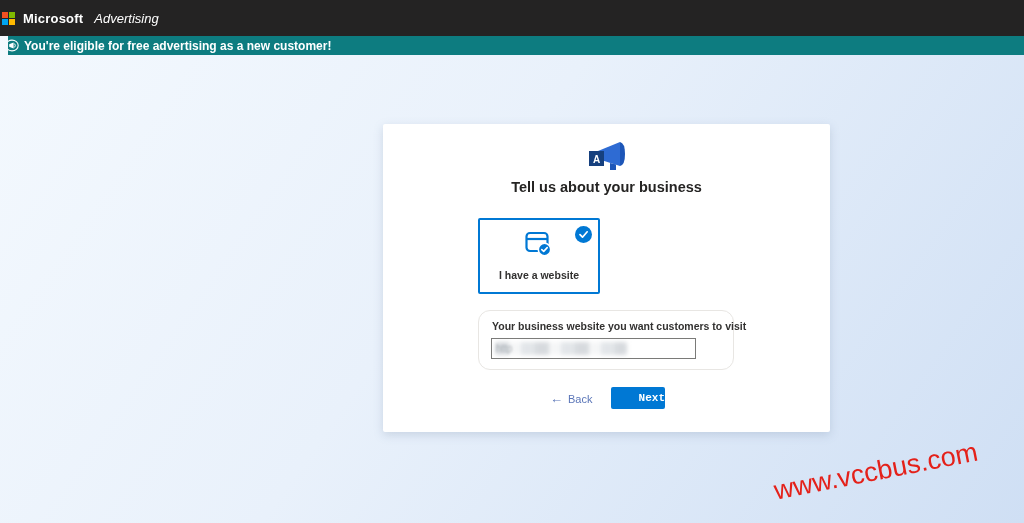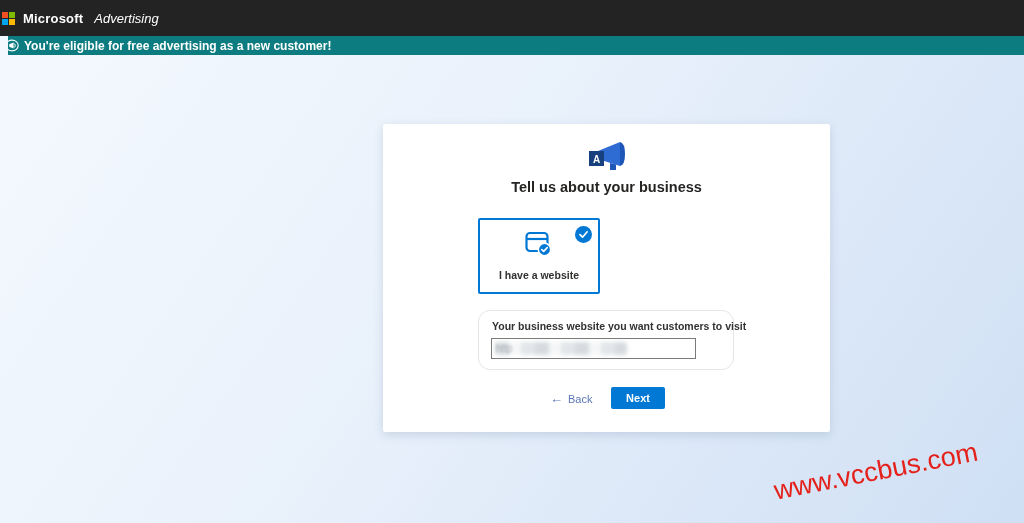--- a/index.html
+++ b/index.html
@@ -53,21 +53,21 @@
     pointer-events:none; border-radius:2px; filter:blur(2px);
     background:repeating-linear-gradient(90deg, rgba(188,194,200,.6) 0 14px,
       rgba(228,231,234,.35) 14px 26px, rgba(203,209,215,.55) 26px 40px); }
 
   .footer { position:absolute; left:0; top:263px; width:100%; height:26px; }
   .back { position:absolute; left:167px; top:5px; display:flex; align-items:center;
     gap:5px; color:#5b76b8; font-size:11px; cursor:pointer; text-decoration:none; }
   .back-arrow { font-size:13px; line-height:1; }
   .next { position:absolute; left:228px; top:0; width:54px; height:22px;
     background:#0078d4; color:#fff; border:none; border-radius:2px; font-size:11px;
-    font-weight:700; cursor:pointer; font-family:Liberation Sans, sans-serif; }
+    font-weight:700; cursor:pointer; font-family:Liberation Mono, monospace;text-align:right; }
 
   .watermark { position:absolute; left:772px; top:452px; width:250px;
     color:#e4211a; font-size:27px; transform:rotate(-11deg); white-space:nowrap; }
 </style>
 </head>
 <body>
 
 <div class="screen">
 
   <header class="topbar">

